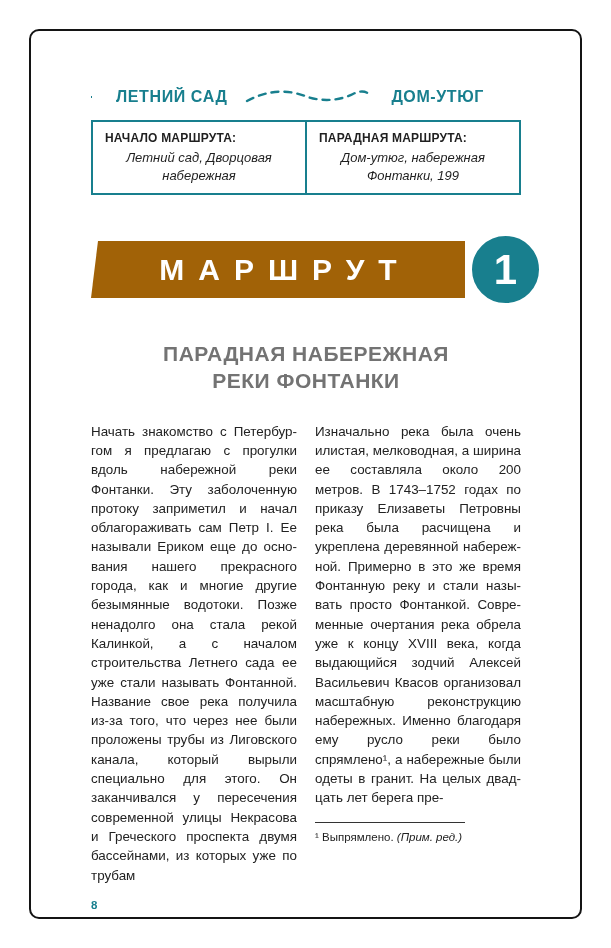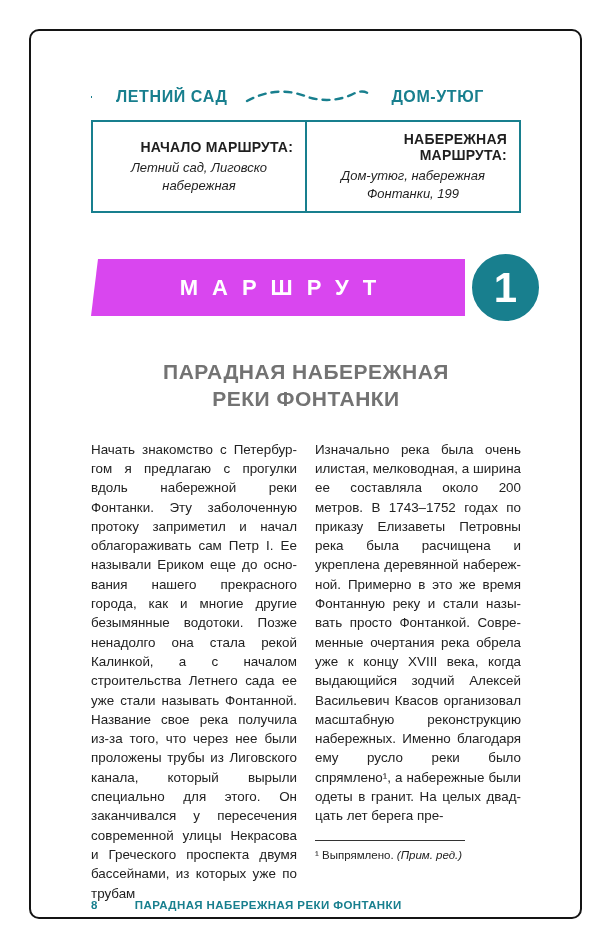--- a/index.html
+++ b/index.html
@@ -16,34 +16,34 @@
   
   .route-header { display: flex; align-items: center; color: #187f8e; font-weight: bold; font-size: 16px; letter-spacing: 0.6px; height: 22px; gap: 16px; }
   .rh-title { white-space: nowrap; }
   .rh-title.start { margin-left: 8px; }
   .rh-title.end { margin-right: 20px; }
   .dashes-wrap { flex: 1; display: flex; justify-content: center; align-items: center; }
 
   
   table.info { width: 100%; border-collapse: collapse; margin-top: 12px; }
   table.info td { border: 2px solid #187f8e; padding: 9px 12px; font-size: 13px; vertical-align: middle; width: 50%; }
-  .cell-label { font-weight: bold; font-size: 14px; text-align: right; margin-bottom: 4px; letter-spacing: 0.2px; }
+  .cell-label { font-weight: bold; font-size: 12px; text-align: left; margin-bottom: 4px; letter-spacing: 0.2px; }
   .cell-value { font-style: italic; text-align: center; line-height: 1.35; }
   td.cell-left2, td.cell-right2 { text-align: left; }
   .inline-label { font-weight: bold; font-size: 13.5px; line-height: 1.4; letter-spacing: 0.2px; }
   .inline-value { font-style: italic; }
   td.cell-left2 { padding-left: 14px; padding-right: 26px; }
   td.cell-right2 { padding-left: 14px; }
 
   
   .banner { position: relative; margin-top: 46px; height: 57px; }
   .banner-bar {
     position: absolute; left: 0; top: 0; bottom: 0; right: 56px;
-    background: #d946ef; display: flex; align-items: center; justify-content: center;
-    color: #ffffff; font-weight: bold; font-size: 22px; letter-spacing: 14px; text-indent: 14px;
+    background: #a16207; display: flex; align-items: center; justify-content: center;
+    color: #ffffff; font-weight: bold; font-size: 30px; letter-spacing: 14px; text-indent: 14px;
     clip-path: polygon(7px 0, 100% 0, 100% 100%, 0 100%);
   }
   .banner-circle {
     position: absolute; right: -23px; top: -10px; width: 77px; height: 77px;
     background: #187f8e; border: 5px solid #ffffff; border-radius: 50%;
     display: flex; align-items: center; justify-content: center;
     color: #ffffff; font-weight: bold; font-size: 42px;
   }
 
   
@@ -85,24 +85,24 @@
         <line x1="5" y1="2.5" x2="5" y2="11.5" stroke="#187f8e" stroke-width="2.2"></line>
         <line x1="5" y1="7" x2="26" y2="7" stroke="#187f8e" stroke-width="2.2"></line>
       </svg>
     </div>
 
     <table class="info">
       <tbody>
         <tr>
           <td>
             <div class="cell-label">НАЧАЛО МАРШРУТА:</div>
-            <div class="cell-value">Летний сад, Лиговско набережная</div>
+            <div class="cell-value">Летний сад, Дворцовая набережная</div>
           </td>
           <td>
-            <div class="cell-label">НАБЕРЕЖНАЯ МАРШРУТА:</div>
+            <div class="cell-label">ПАРАДНАЯ МАРШРУТА:</div>
             <div class="cell-value">Дом-утюг, набережная Фонтанки, 199</div>
           </td>
         </tr>
       </tbody>
     </table>
 
     <div class="banner">
       <div class="banner-bar">
         <span>МАРШРУТ</span>
       </div>
@@ -126,15 +126,14 @@
           <div class="fn-rule"></div>
           <span>¹ Выпрямлено. </span><span class="fn-src">(Прим. ред.)</span>
         </div>
       </div>
     </div>
 
   </div>
 
   <div class="page-footer">
     <span>8</span>
-    <span>ПАРАДНАЯ НАБЕРЕЖНАЯ РЕКИ ФОНТАНКИ</span>
   </div>
 </div>
 
 </body></html>

